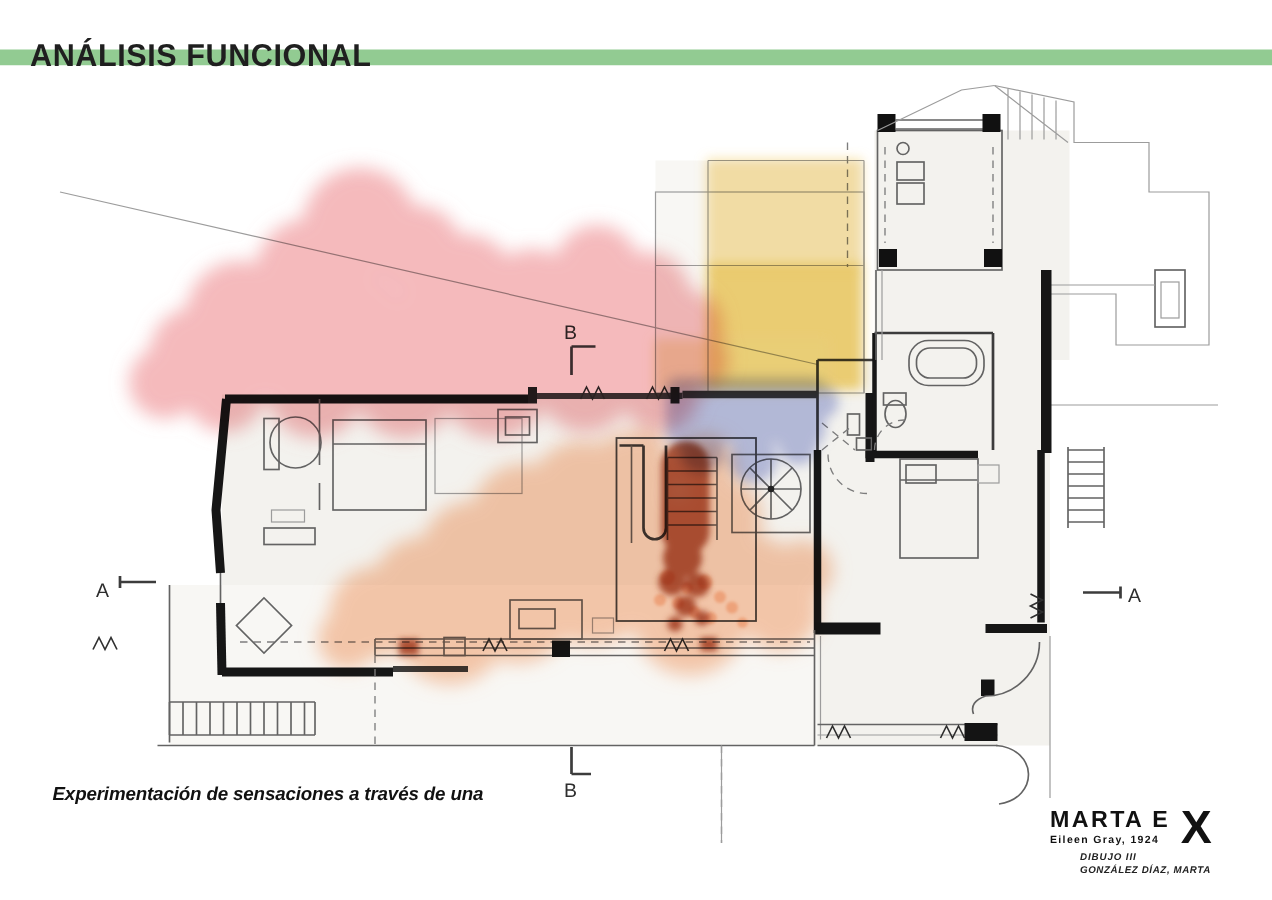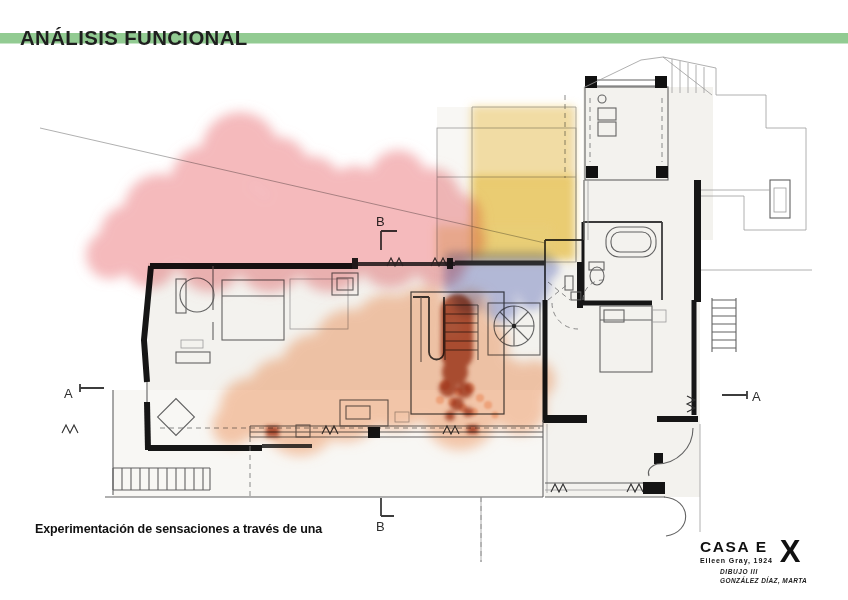--- a/index.html
+++ b/index.html
@@ -3,21 +3,21 @@
 <meta charset="utf-8">
 <style>
   html,body{margin:0;padding:0;background:#ffffff;}
   .stage{position:relative;width:848px;height:600px;background:#fff;overflow:hidden;
          font-family:"Liberation Sans",sans-serif;color:#1d1d1d;padding-left:20px;}
   .title{position:absolute;left:20px;top:26px;font-size:21px;font-weight:800;
          letter-spacing:.4px;color:#1f1f1f;transform:scaleX(.97);transform-origin:left;
          white-space:nowrap;z-index:3;}
   .caption{position:absolute;left:35px;top:521px;width:330px;font-size:12.5px;
            font-weight:700;line-height:1.35;letter-spacing:-.1px;color:#111;z-index:3;}
-  .caption span{display:block;}
+  .caption span{display:block;font-style:italic;}
   .footer{position:absolute;left:700px;top:539px;width:140px;z-index:3;}
   .f-row{display:flex;align-items:flex-start;}
   .f-name{font-size:15.5px;font-weight:800;letter-spacing:1.6px;color:#111;line-height:1;}
   .f-arch{font-size:7px;font-weight:700;letter-spacing:.9px;color:#111;margin-top:2px;white-space:nowrap;}
   .f-x{font-size:31px;font-weight:800;line-height:.82;margin-left:7px;color:#111;}
   .f-credit{margin-left:20px;margin-top:4px;}
   .f-course{font-size:6.5px;font-style:italic;font-weight:700;letter-spacing:.6px;color:#222;}
   .f-author{font-size:6.5px;font-style:italic;font-weight:700;letter-spacing:.4px;color:#222;margin-top:2px;white-space:nowrap;}
   svg{position:absolute;left:0;top:0;}
   
@@ -38,21 +38,21 @@
 
   <div class="title">ANÁLISIS FUNCIONAL</div>
 
   <div class="caption">
     <span>Experimentación de sensaciones a través de una</span>
   </div>
 
   <div class="footer">
     <div class="f-row">
       <div>
-        <div class="f-name">CASA E</div>
+        <div class="f-name">MARTA E</div>
         <div class="f-arch">Eileen Gray, 1924</div>
       </div>
       <div class="f-x">X</div>
     </div>
     <div class="f-credit">
       <div class="f-course">DIBUJO III</div>
       <div class="f-author">GONZÁLEZ DÍAZ, MARTA</div>
     </div>
   </div>
 

